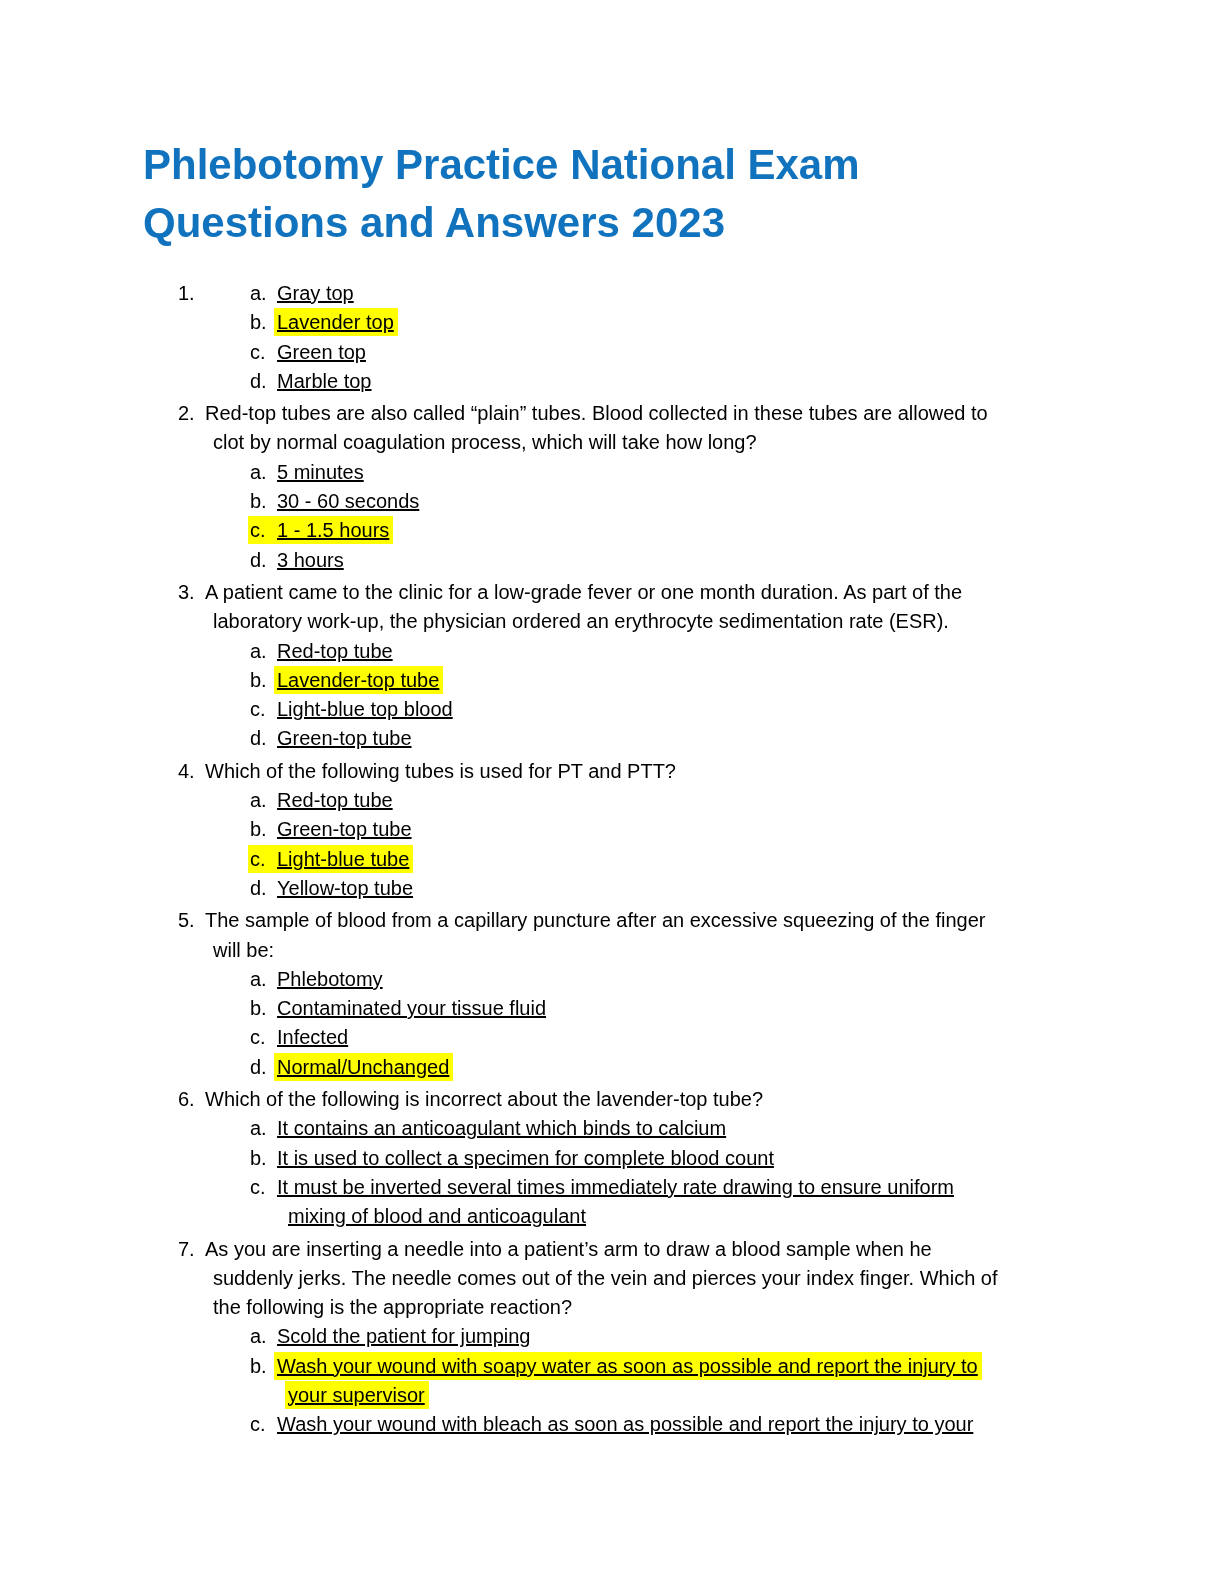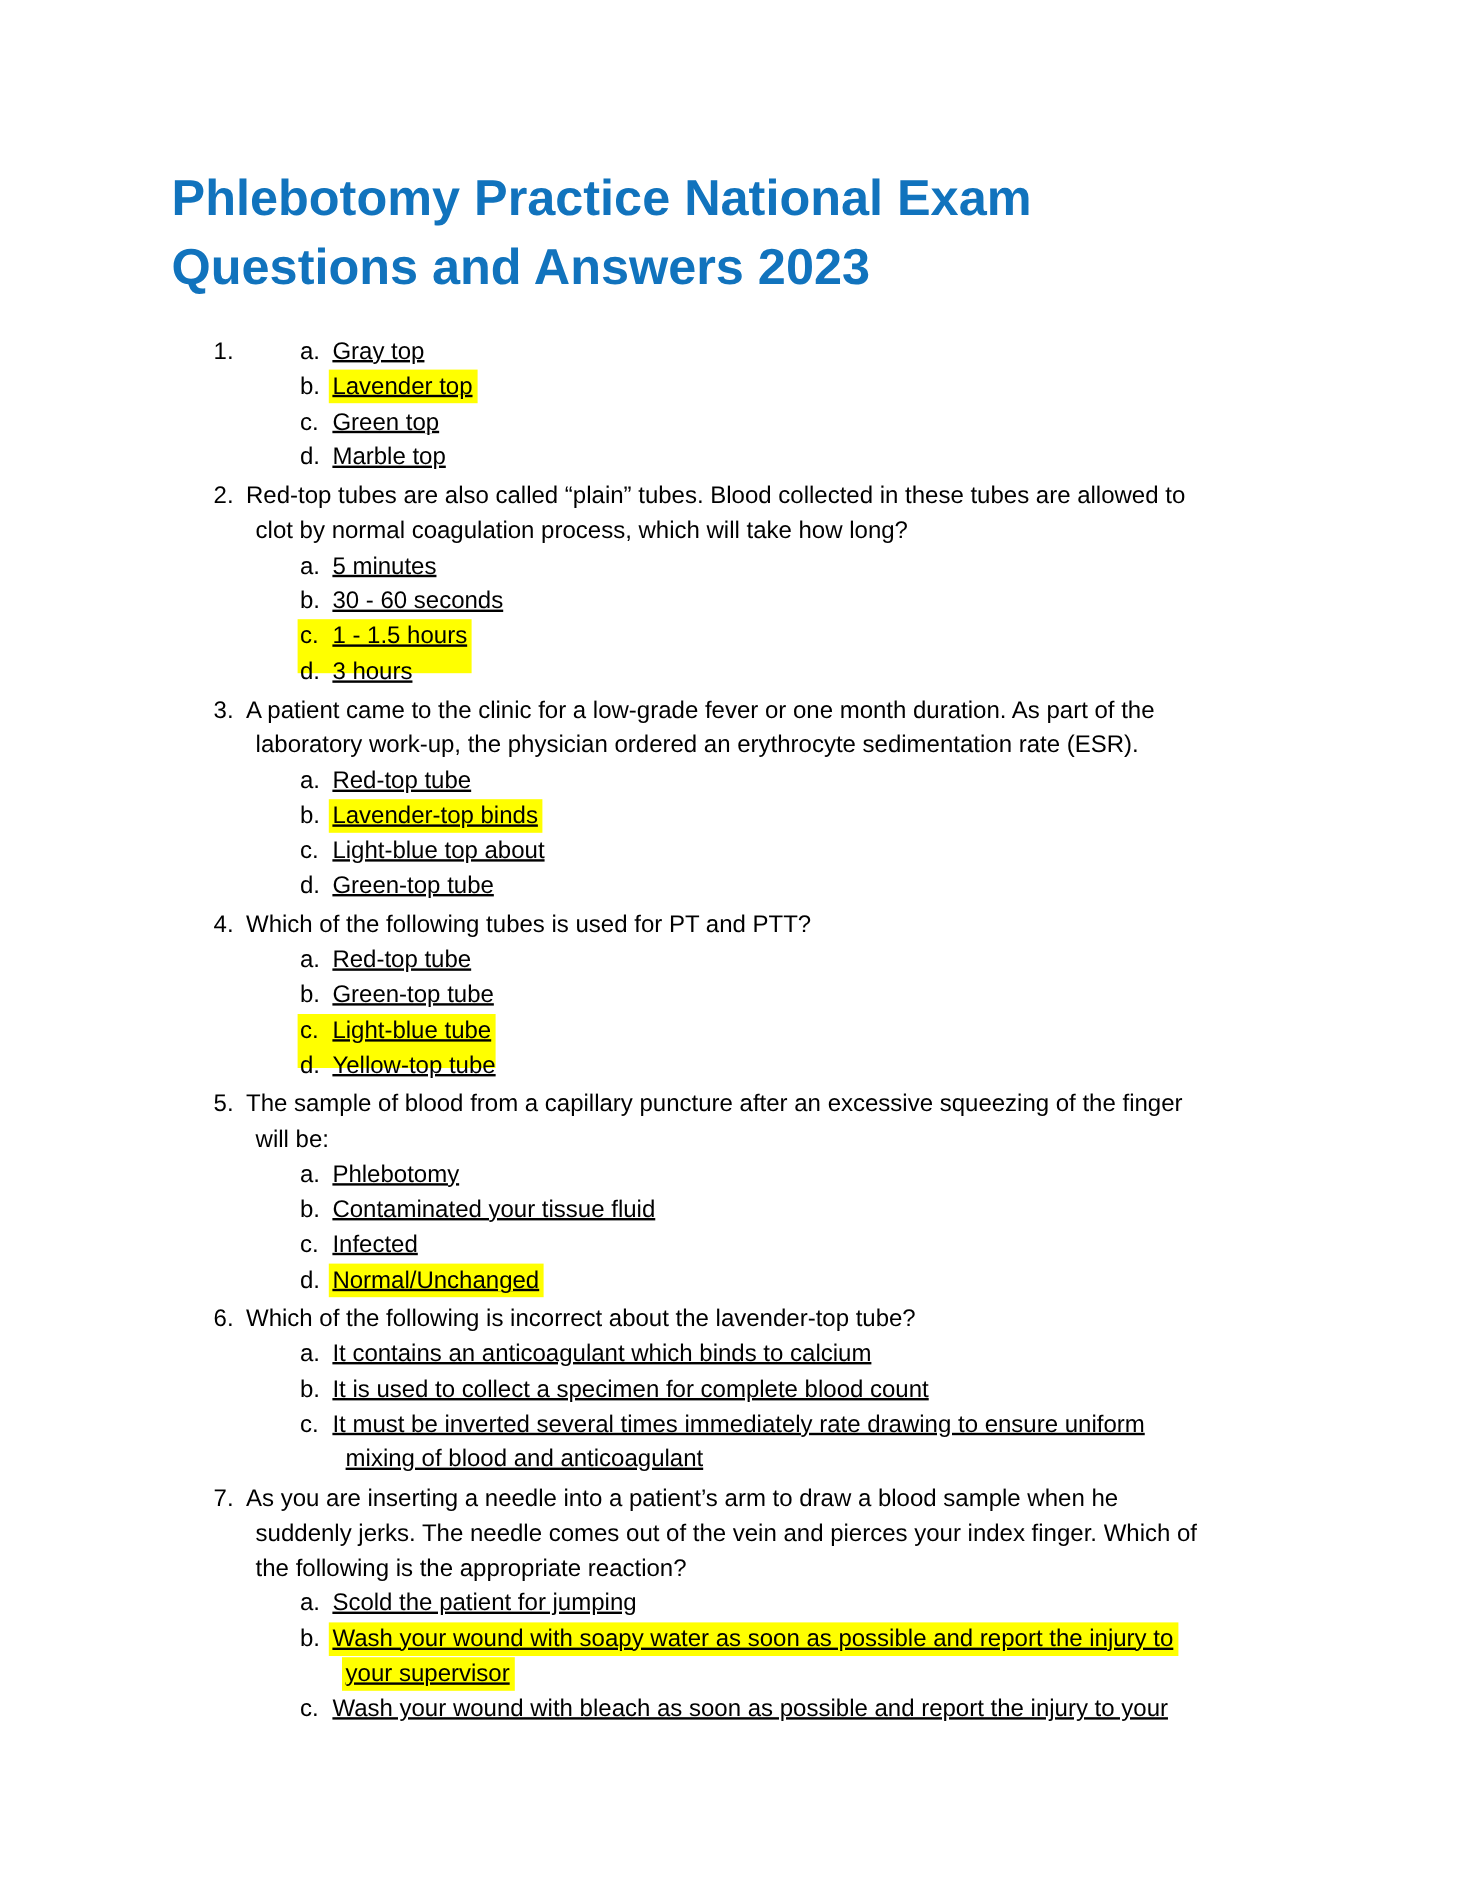--- a/index.html
+++ b/index.html
@@ -56,21 +56,21 @@
   .opt-text { white-space: pre-wrap; text-decoration: underline; }
   .hl-text {
     background: var(--hl, #ffff00);
     padding: 3px 4px 3px 3px;
     margin-left: -3px;
     box-decoration-break: clone;
     -webkit-box-decoration-break: clone;
   }
   .hl-full {
     background: var(--hl, #ffff00);
-    padding: 3px 4px 20px 2px;
+    padding: 3px 4px 3px 2px;
     margin-left: -2px;
     box-decoration-break: clone;
     -webkit-box-decoration-break: clone;
   }
 </style>
 </head>
 <body>
 
 <div class="page" style="color: rgb(0, 0, 0);">
   <div class="doc-title" style="color: rgb(17, 115, 189);">
@@ -90,22 +90,22 @@
 clot by normal coagulation process, which will take how long?</span></div>
         <div class="opt"><span class="opt-letter">a.</span><span class="opt-text">5 minutes</span></div>
         <div class="opt"><span class="opt-letter">b.</span><span class="opt-text">30 - 60 seconds</span></div>
         <div class="opt"><span class="hl-full"><span class="opt-letter">c.</span><span class="opt-text">1 - 1.5 hours</span></span></div>
         <div class="opt"><span class="opt-letter">d.</span><span class="opt-text">3 hours</span></div>
       </div>
       <div class="question">
         <div class="q-head"><span class="q-num">3.</span><span class="q-text">A patient came to the clinic for a low-grade fever or one month duration. As part of the
 laboratory work-up, the physician ordered an erythrocyte sedimentation rate (ESR).</span></div>
         <div class="opt"><span class="opt-letter">a.</span><span class="opt-text">Red-top tube</span></div>
-        <div class="opt"><span class="opt-letter">b.</span><span class="opt-text hl-text">Lavender-top binds</span></div>
-        <div class="opt"><span class="opt-letter">c.</span><span class="opt-text">Light-blue top about</span></div>
+        <div class="opt"><span class="opt-letter">b.</span><span class="opt-text hl-text">Lavender-top tube</span></div>
+        <div class="opt"><span class="opt-letter">c.</span><span class="opt-text">Light-blue top blood</span></div>
         <div class="opt"><span class="opt-letter">d.</span><span class="opt-text">Green-top tube</span></div>
       </div>
       <div class="question">
         <div class="q-head"><span class="q-num">4.</span><span class="q-text">Which of the following tubes is used for PT and PTT?</span></div>
         <div class="opt"><span class="opt-letter">a.</span><span class="opt-text">Red-top tube</span></div>
         <div class="opt"><span class="opt-letter">b.</span><span class="opt-text">Green-top tube</span></div>
         <div class="opt"><span class="hl-full"><span class="opt-letter">c.</span><span class="opt-text">Light-blue tube</span></span></div>
         <div class="opt"><span class="opt-letter">d.</span><span class="opt-text">Yellow-top tube</span></div>
       </div>
       <div class="question">

